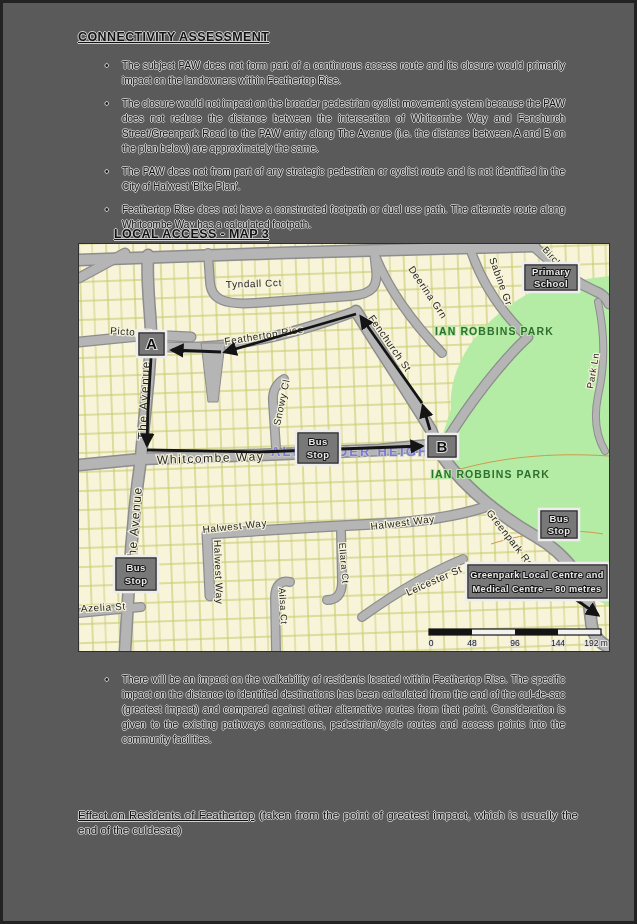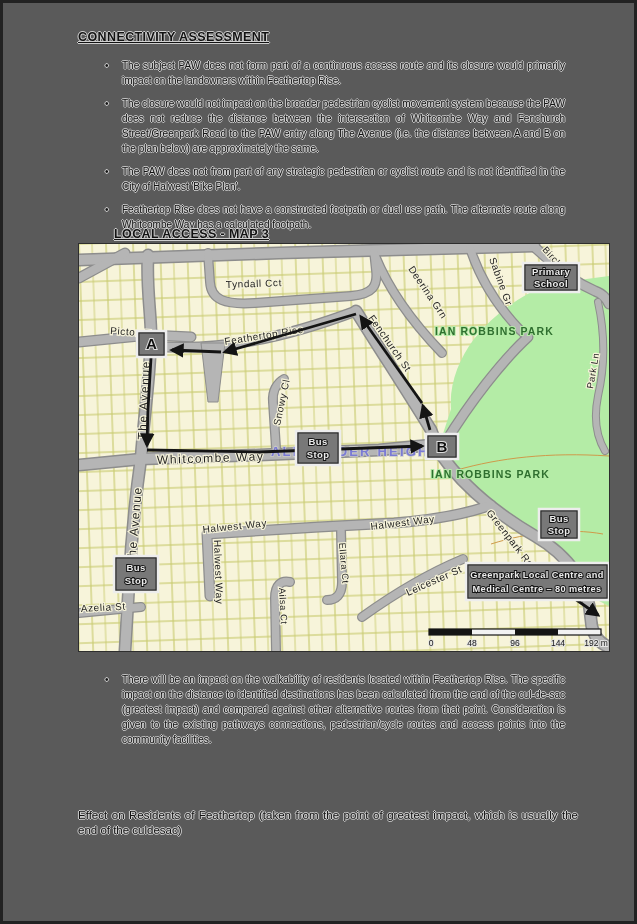--- a/index.html
+++ b/index.html
@@ -31,21 +31,21 @@
     position:relative;padding-left:19px;margin:8px;
     font-size:10px;line-height:15px;text-align:justify;
   }
   ul.blist li::before{content:"\2022";position:absolute;left:2px;top:0;}
   #list-top{left:95px;top:50px;}
   #list-bottom{left:95px;top:664px;}
   .closing{
     position:absolute;left:78px;top:796px;width:500px;
     font-size:11.5px;line-height:15px;text-align:justify;
   }
-  .closing .u{}
+  .closing .u{text-decoration:underline;}
   #mapwrap{position:absolute;left:78px;top:243px;width:530px;height:407px;border:1px solid #2e2e2e;}
   svg text{font-family:"Liberation Sans","DejaVu Sans",sans-serif;}
   .mlabel{paint-order:stroke;stroke:#f6f3da;stroke-width:2.4px;fill:#1f1f1f;font-size:10px;letter-spacing:.6px;}
   .mlabel.big{font-size:12px;letter-spacing:1.6px;}
   .mlabel.sm{font-size:9.3px;}
   .parklabel{paint-order:stroke;stroke:#b4eca6;stroke-width:2px;fill:#2f6f2f;font-weight:bold;font-size:10.5px;letter-spacing:1.1px;}
   .suburb{paint-order:stroke;stroke:#c9c9c9;stroke-width:1.6px;fill:#7b7bd4;font-weight:bold;font-size:13px;letter-spacing:2.2px;}
   .gbox{fill:#787878;stroke:#ededed;stroke-width:2.5;}
   .gbox-inner{fill:none;stroke:#262626;stroke-width:1;}
   .boxlabel{paint-order:stroke;stroke:#161616;stroke-width:2px;fill:#ececec;font-weight:bold;font-size:9.5px;text-anchor:middle;letter-spacing:.4px;}

